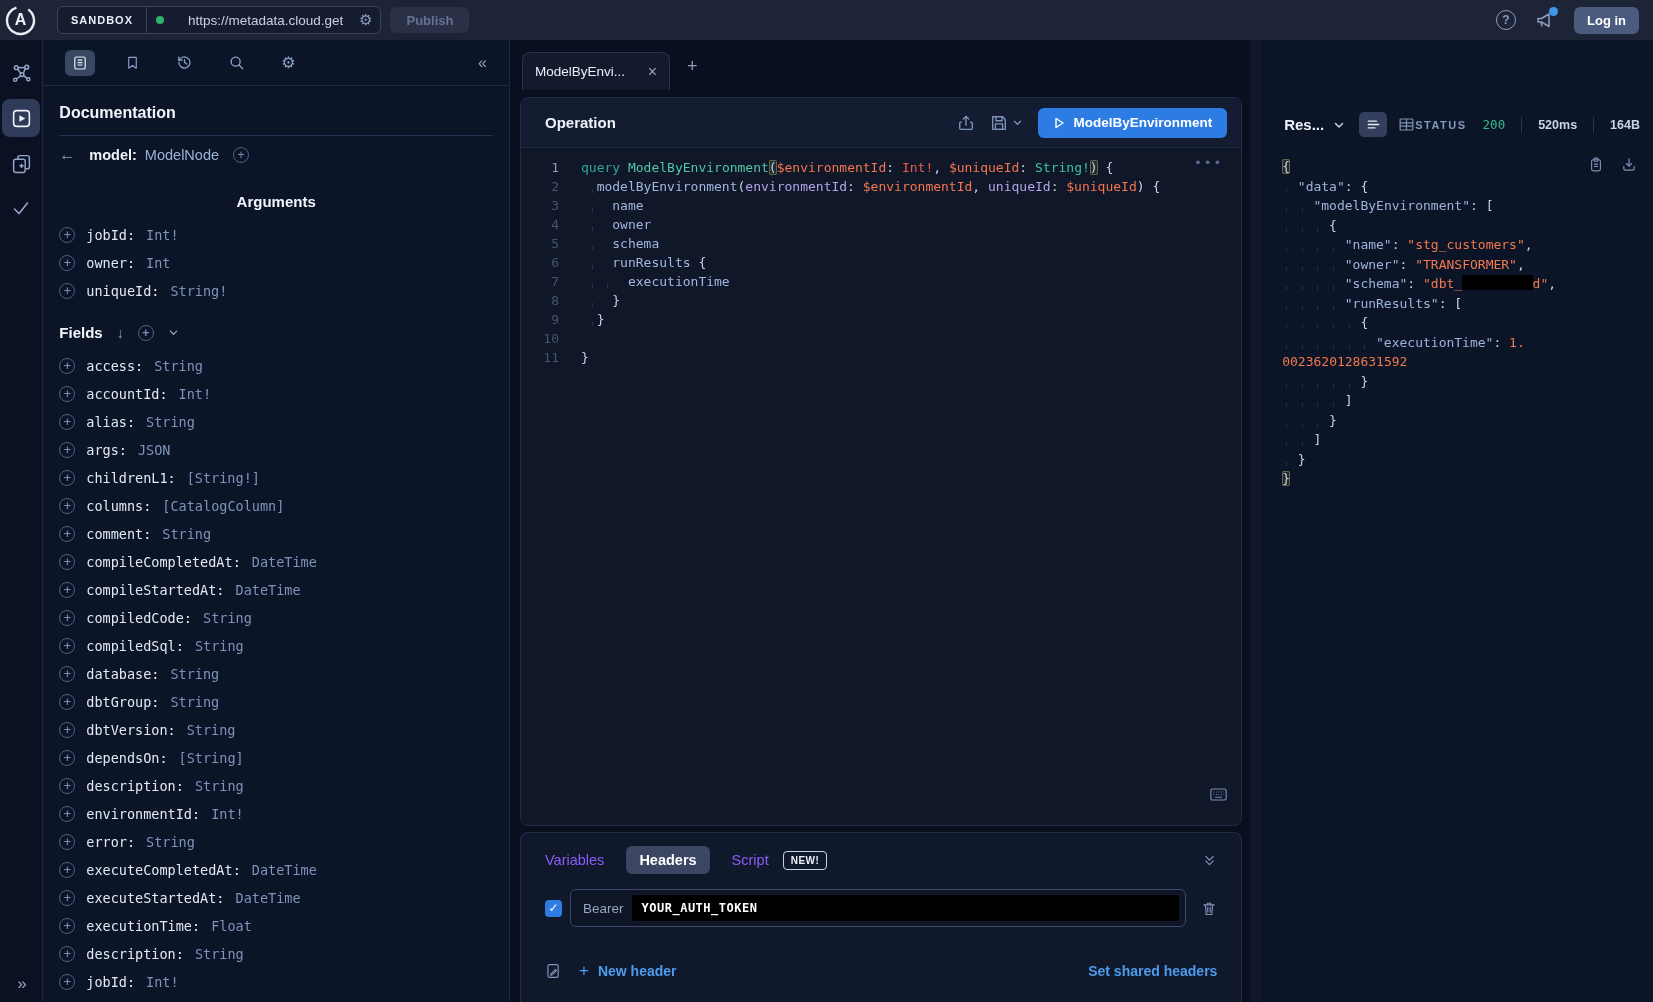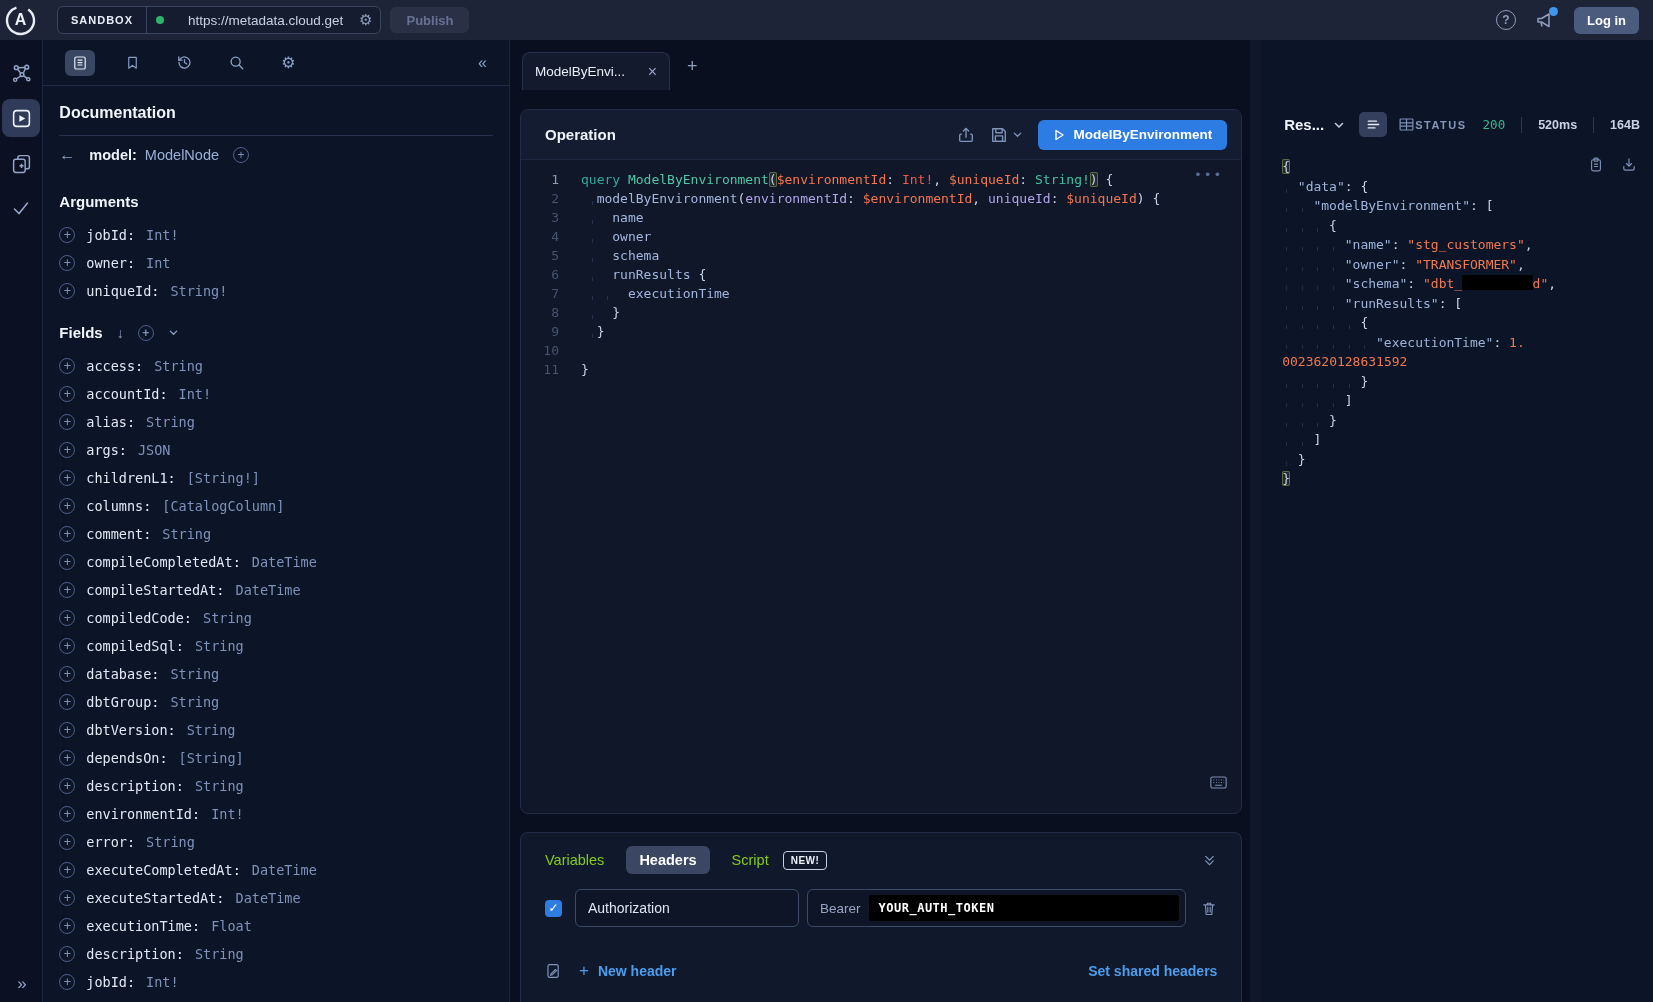--- a/index.html
+++ b/index.html
@@ -48,32 +48,32 @@
   .docs-collapse { margin-left:auto; font-size:16px; color:#8ba0c6; }
   .docs-body { flex:1; overflow:hidden; padding:18px 16px 0 16px; }
   .docs-title { font-size:16px; font-weight:bold; color:#f2f6fc; }
   .docs-rule { border:none; border-top:1px solid #273252; margin:13px 0 6px 0; }
   .crumb-row { display:flex; align-items:center; gap:14px; height:26px; }
   .back-arrow { color:#8ea0c4; font-size:16px; }
   .crumb-field { font-weight:bold; font-size:14.5px; color:#eef2f9; }
   .crumb-type { font-size:14.5px; color:#9db1d8; margin-left:-6px; }
   .sec-head { display:flex; align-items:center; gap:14px; font-size:15px; font-weight:bold; color:#f2f6fc; }
   .sec-head .mini-ic { color:#8ba0c6; font-weight:normal; font-size:14px; }
-  .args-head { margin-top:25px; }
+  .args-head { margin-top:25px;justify-content:center; }
   .fields-head { margin-top:19px; }
   .doc-list { margin-top:11px; }
   .doc-row { height:28px; display:flex; align-items:center; gap:11px;
              font-family:"DejaVu Sans Mono", monospace; font-size:13.5px; }
   .plus-circle { width:16px; height:16px; border:1.2px solid #4c5f8a; border-radius:50%; color:#7d90b8;
                  display:flex; align-items:center; justify-content:center; font-size:12px; line-height:1; flex-shrink:0; }
   .fname { color:#e2e9f5; }
   .ftype { color:#7e92ba; }
 
   
-  .middle { width:752px; display:flex; flex-direction:column; background:#0a0f1f;gap:12px; }
+  .middle { width:752px; display:flex; flex-direction:column; background:#0a0f1f; }
   .tabbar { height:50px; flex-shrink:0; display:flex; align-items:flex-end; padding-left:12px; }
   .tab { height:38px; width:148px; background:#131a2e; border:1px solid #28324f; border-bottom:none;
          border-radius:8px 8px 0 0; display:flex; align-items:center; padding:0 12px; gap:8px; }
   .tab-title { font-size:13.5px; color:#e8edf6; white-space:nowrap; overflow:hidden; }
   .tab-close { margin-left:auto; color:#93a2c2; font-size:16px; }
   .tab-add { margin:0 0 13px 17px; color:#8e9cbd; font-size:18px; }
 
   .op-card { margin:7px 8px 0 10px; flex:1; min-height:0; background:#0f1729; border:1px solid #222c49;
              border-radius:8px; display:flex; flex-direction:column; }
   .op-header { height:50px; flex-shrink:0; display:flex; align-items:center; padding:0 14px 0 24px;
@@ -97,21 +97,21 @@
   .tk-key { color:#9fb3da; } .tk-str { color:#f2794e; } .tk-num { color:#f2794e; }
   .tk-g { display:inline-block; width:2ch; position:relative; }
   .editor .tk-g::before { content:""; position:absolute; left:1.35ch; top:-2px; bottom:-2px; width:1px; background:#27314f; }
   .res-body .tk-g::before { content:""; position:absolute; left:0.5ch; top:-2px; bottom:-2px; width:1px; background:#242e4b; }
   .tk-hl, .tk-hlb { color:#c9d3e7; box-shadow:inset 0 0 0 1px #5c6a45; background:rgba(92,106,69,.25); border-radius:2px; }
   .tk-redact { display:inline-block; width:9ch; height:15px; background:#000; vertical-align:-2px; border-radius:1px; }
 
   .req-card { margin:6px 8px 0 10px; height:170px; flex-shrink:0; background:#10182c; border:1px solid #222c49;
               border-bottom:none; border-radius:8px 8px 0 0; padding:13px 24px 0 24px; }
   .req-tabs { display:flex; align-items:center; gap:22px; }
-  .req-tab { font-size:14.5px; color:#84cc16; }
+  .req-tab { font-size:14.5px; color:#8b5cf6; }
   .req-tab.active { background:#3a4662; color:#fff; font-weight:bold; padding:6px 13px; border-radius:6px; }
   .new-badge { border:1px solid #c7d1e3; color:#edf1f8; font-size:10px; font-weight:bold; padding:3px 7px;
                border-radius:4px; letter-spacing:.5px; margin-left:-8px; }
   .req-collapse { margin-left:auto; color:#8295bb; }
   .hdr-row { margin-top:15px; display:flex; align-items:center; }
   .cb { width:17px; height:17px; background:#2e7de2; border-radius:4px; color:#fff; font-size:12px;
         display:flex; align-items:center; justify-content:center; flex-shrink:0; }
   .auth-name { width:224px; height:38px; margin-left:13px; border:1px solid #3c4968; border-radius:6px;
                background:#0d1526; display:flex; align-items:center; padding:0 12px; color:#dfe6f2; font-size:14px; }
   .auth-value { flex:1; height:38px; margin-left:8px; border:1px solid #3c4968; border-radius:6px; background:#0d1526;
@@ -506,21 +506,20 @@
         <span class="req-tab">Script</span>
         <span class="new-badge">NEW!</span>
         <span class="req-collapse">
           <svg width="15" height="15" viewBox="0 0 20 20" fill="none" stroke="currentColor" stroke-width="1.6" stroke-linecap="round">
               <path d="M5 4.5l5 5 5-5M5 10.5l5 5 5-5"></path>
             </svg>
         </span>
       </div>
       <div class="hdr-row">
         <span class="cb">✓</span>
-        <div class="auth-name">Authorization</div>
         <div class="auth-value">
           <span class="bearer">Bearer</span>
           <span class="token-box">YOUR_AUTH_TOKEN</span>
         </div>
         <span class="trash-btn">
           <svg width="16" height="17" viewBox="0 0 20 20" fill="none" stroke="currentColor" stroke-width="1.4" stroke-linecap="round">
               <path d="M3.5 5.5h13M8 5.5V3.5h4v2M5.5 5.5l1 12h7l1-12M8.5 8.5v6M11.5 8.5v6"></path>
             </svg>
         </span>
       </div>

